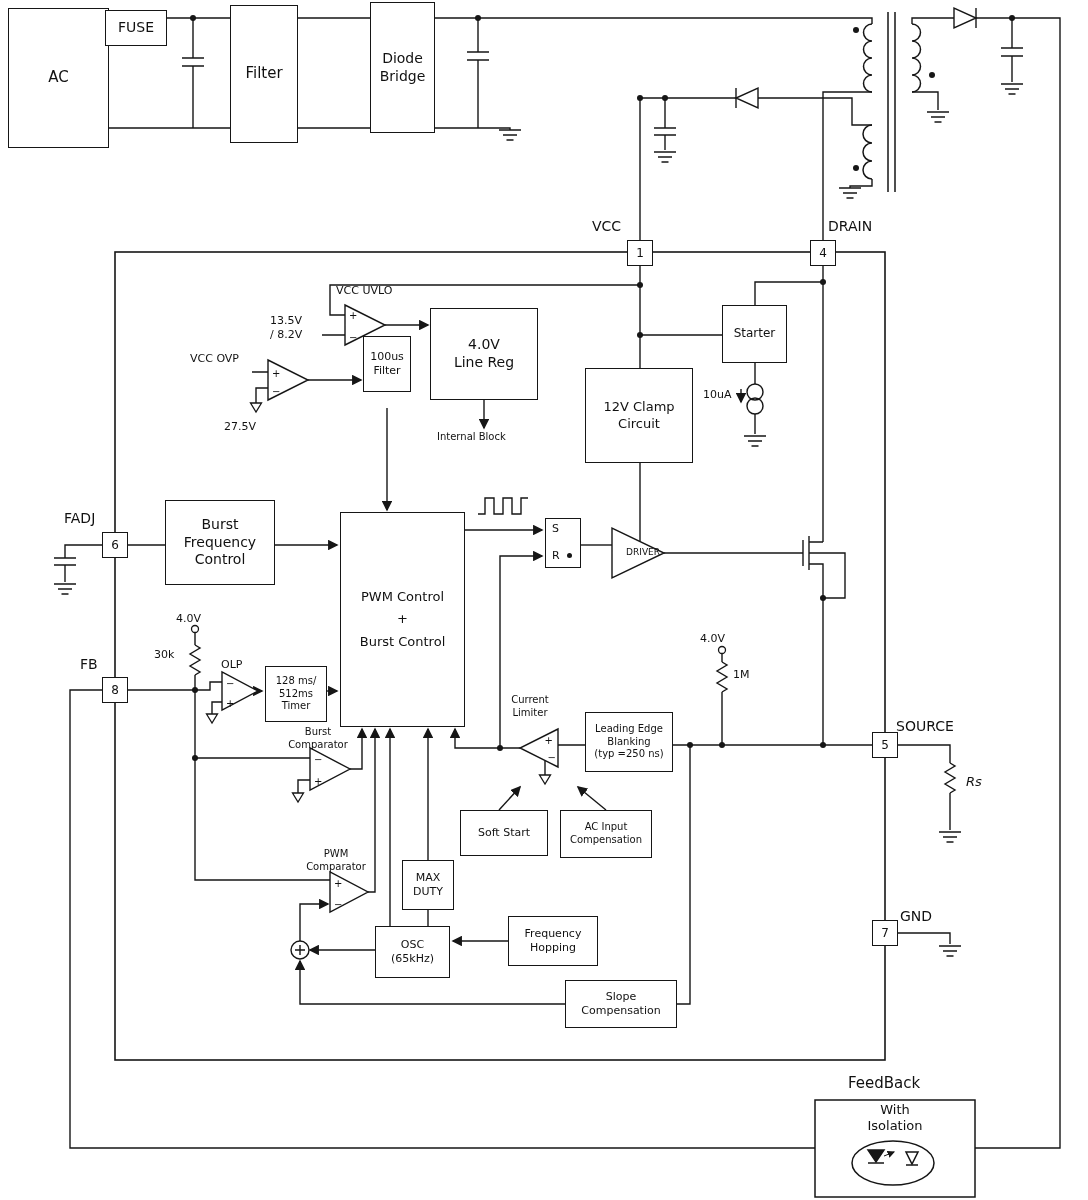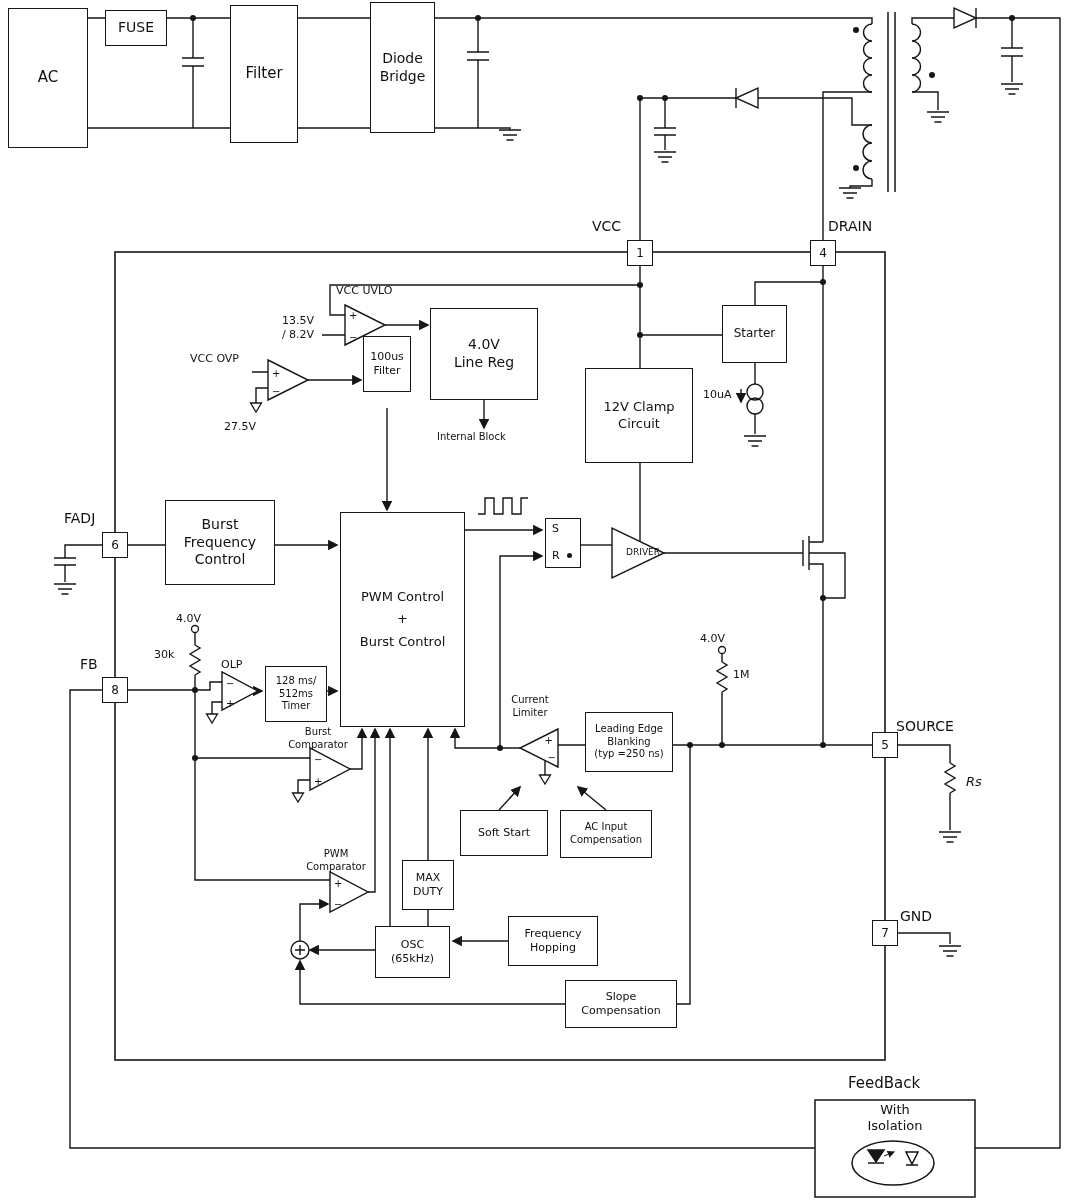--- a/index.html
+++ b/index.html
@@ -218,21 +218,21 @@
       <rect x="815" y="1100" width="160" height="97"></rect>
       <ellipse cx="893" cy="1163" rx="41" ry="22"></ellipse>
       <polygon points="868,1150 884,1150 876,1162" fill="#161616"></polygon>
       <path d="M868,1163 H884"></path>
       <path d="M884,1156 L894,1152" marker-end="url(#arr)" stroke-width="1"></path>
       <polygon points="906,1152 918,1152 912,1164" fill="#fff"></polygon>
       <path d="M906,1165 H918"></path>
     </g>
   </svg>
 
-  <div class="box" style="left:8px;top:8px;width:80px;height:140px;font-size:15px">
+  <div class="box" style="left:8px;top:8px;width:101px;height:140px;font-size:15px">
     <div>AC</div>
   </div>
   <div class="box" style="left:105px;top:10px;width:62px;height:36px;font-size:14px">
     <div>FUSE</div>
   </div>
   <div class="box" style="left:230px;top:5px;width:68px;height:138px;font-size:15px">
     <div>Filter</div>
   </div>
   <div class="box" style="left:370px;top:2px;width:65px;height:131px;font-size:14px">
     <div>Diode</div>
@@ -327,21 +327,21 @@
     </div>
 
   <div class="lbl b" style="left:592px;top:218px;font-size:14px">VCC</div>
   <div class="lbl b" style="left:828px;top:218px;font-size:14px">DRAIN</div>
   <div class="lbl b" style="left:64px;top:510px;font-size:14px">FADJ</div>
   <div class="lbl b" style="left:80px;top:656px;font-size:14px">FB</div>
   <div class="lbl b" style="left:896px;top:718px;font-size:14px">SOURCE</div>
   <div class="lbl b" style="left:900px;top:908px;font-size:14px">GND</div>
 
   <div class="lbl b" style="left:336px;top:284px;font-size:11px">VCC UVLO</div>
-  <div class="vlbl" style="left:270px;top:314px;width:56px;font-size:11px;text-align:center">
+  <div class="vlbl" style="left:270px;top:314px;width:56px;font-size:11px;text-align:left">
     <div>13.5V</div>
     <div>/ 8.2V</div>
   </div>
   <div class="lbl b" style="left:190px;top:352px;font-size:11px">VCC OVP</div>
   <div class="lbl" style="left:224px;top:420px;font-size:11px">27.5V</div>
   <div class="lbl b" style="left:437px;top:431px;font-size:10px">Internal Block</div>
   <div class="lbl b" style="left:703px;top:388px;font-size:11px">10uA</div>
 
   <div class="lbl b" style="left:221px;top:658px;font-size:11px">OLP</div>
   <div class="lbl b" style="left:176px;top:612px;font-size:11px">4.0V</div>

